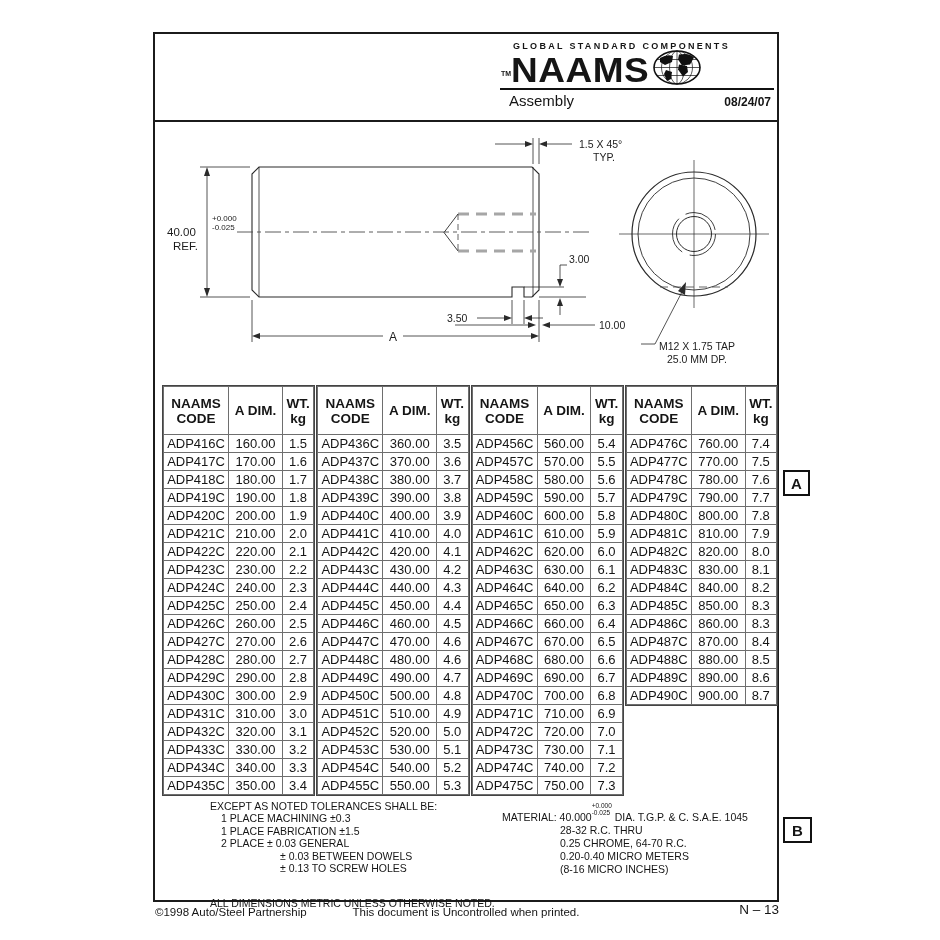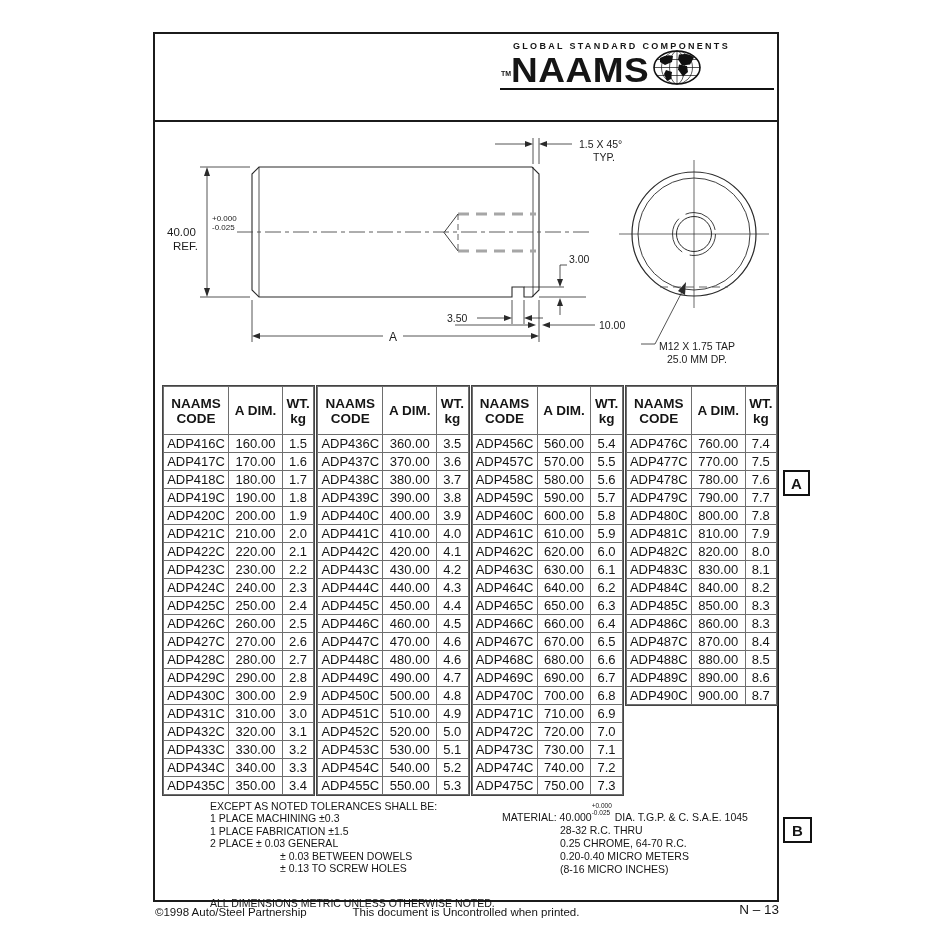--- a/index.html
+++ b/index.html
@@ -24,21 +24,21 @@
   
   .tables{position:absolute;left:8px;top:352px;display:flex;gap:3px;align-items:flex-start}
   .tables table{border-collapse:collapse;background:#fff}
   .tables th,.tables td{border:1px solid #6e6e6e;text-align:center;padding:0 2px;height:17px;font-size:13px;line-height:15px;white-space:nowrap}
   .tables thead th{font-weight:bold;font-size:13.5px;height:31px}
   .tables th.dim-h{vertical-align:bottom;padding-bottom:16px}
   .tables table{outline:1px solid #444}
   .w-code{width:62px}.w-dim{width:55px}.w-wt{width:29px}
   
   .tol{position:absolute;left:55px;top:766px;font-size:10.5px;line-height:12.4px;white-space:nowrap}
-  .tol .ind{}
+  .tol .ind{margin-left:11px}
   .tol .lbl{display:inline-block;width:46px}
   .tol .sub{margin-left:70px}
   .tol .metric{margin-top:23px}
   .material{position:absolute;left:347px;top:769px;font-size:10.5px;line-height:13px;white-space:nowrap}
   .material .cont{margin-left:58px}
   .tolstack{display:inline-block;font-size:6.5px;line-height:6.5px;vertical-align:6px;letter-spacing:0}
   .see{position:absolute;left:341px;top:842px;font-size:12px;letter-spacing:.2px;white-space:nowrap}
   
   .footer-copy{position:absolute;left:155px;top:906px;font-size:11.5px}
   .footer-center{position:absolute;left:153px;top:906px;width:626px;text-align:center;font-size:11.5px}
@@ -67,20 +67,24 @@
           <line x1="4.5" y1="10.5" x2="45.5" y2="10.5" stroke="#111" stroke-width=".7"></line>
           <line x1="2" y1="18.5" x2="48" y2="18.5" stroke="#111" stroke-width=".7"></line>
           <line x1="4.5" y1="26.5" x2="45.5" y2="26.5" stroke="#111" stroke-width=".7"></line>
           <path d="M8,9 q7,-4 13,-2 l-1,6 -7,3 -5,-3 z" fill="#111"></path>
           <path d="M27,5.5 q11,-2 15,3 l-4,7 -8,1 -4,-6 z" fill="#111"></path>
           <path d="M14,21 l6,2 -1,7 -4,2 -3,-7 z" fill="#111"></path>
           <path d="M27,15.5 l8,1.5 1,6 -5,4.5 -5,-7 z" fill="#111"></path>
         </svg>
       </div>
       <div class="logo-rule"></div>
+      <div class="sub-row">
+        <span class="assembly">Assembly</span>
+        <span class="date">08/24/07</span>
+      </div>
     </div>
   </div>
 
   <svg class="drawing" width="626" height="262" viewBox="0 0 626 262" font-family="Liberation Sans, sans-serif">
     <g stroke="#2a2a2a" stroke-width="1.1" fill="none">
 
       <path d="M104,43 H377 L384,50 V166 L377,173 H369 V163 H357 V173 H104 L97,166 V50 Z"></path>
       <line x1="104" y1="43" x2="104" y2="173" stroke-width=".8"></line>
       <line x1="378" y1="43" x2="378" y2="173" stroke-width=".8"></line>
 

